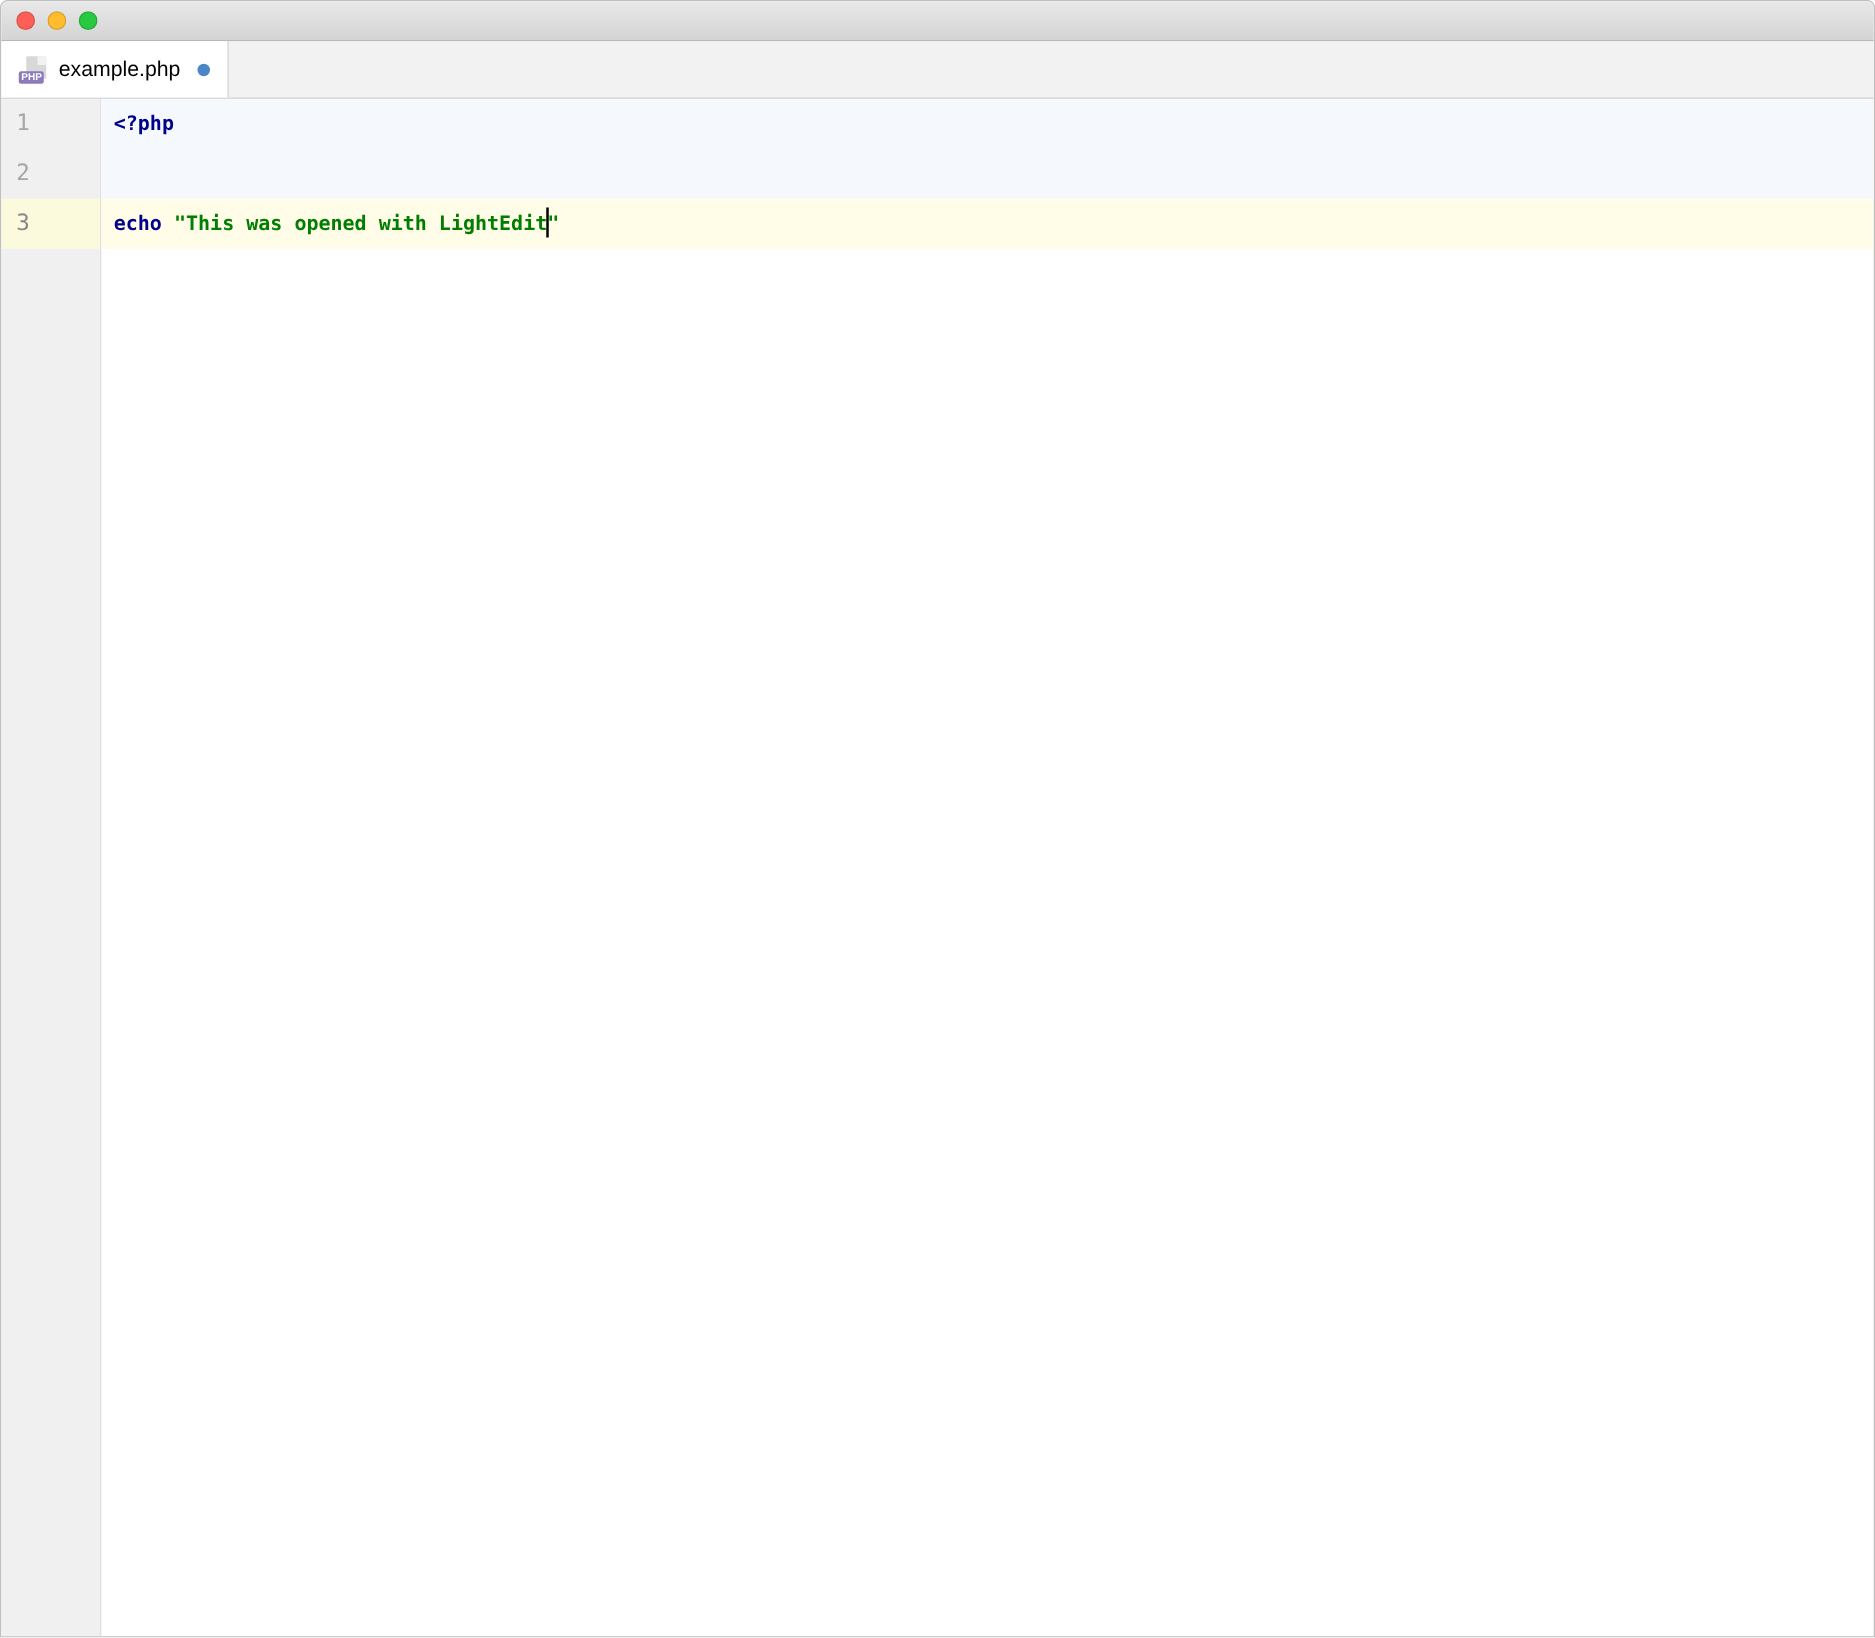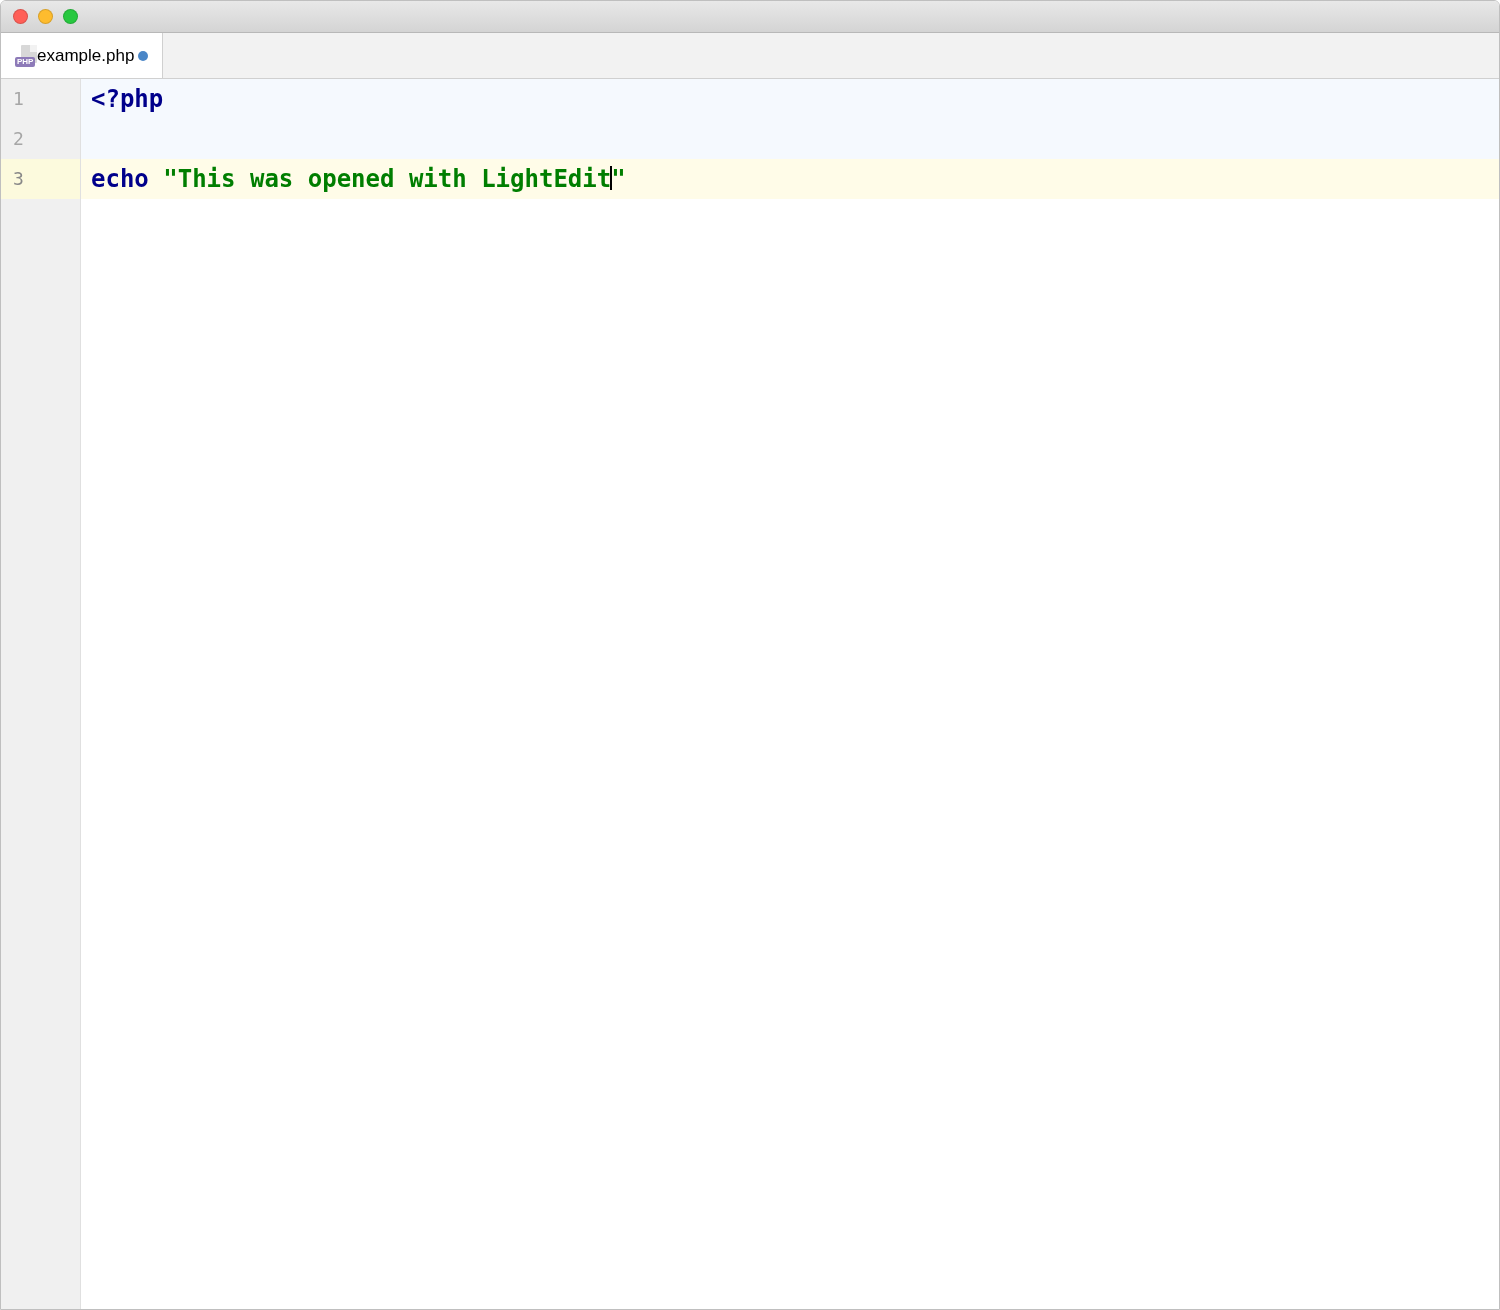--- a/index.html
+++ b/index.html
@@ -44,21 +44,21 @@
       height: 46px;
       background: #f2f2f2;
       border-bottom: 1px solid #d0d0d0;
       display: flex;
       align-items: stretch;
     }
     .tab {
       display: flex;
       align-items: center;
       padding: 0 14px;
-      gap: 0;
+      gap: 10px;
       background: #ffffff;
       border-right: 1px solid #d0d0d0;
       font-size: 17px;
       color: #000000;
     }
     .php-icon {
       position: relative;
       width: 22px;
       height: 22px;
       display: flex;
@@ -122,21 +122,21 @@
       font-size: 18px;
       font-family: "Menlo", "Consolas", monospace;
     }
     .gutter-line.active {
       background: #fcfadd;
       color: #888888;
     }
     .code {
       flex: 1;
       font-family: "Menlo", "Consolas", monospace;
-      font-size: 24px;
+      font-size: 16px;
       font-weight: 700;
       position: relative;
     }
     .code-line {
       height: 40px;
       line-height: 40px;
       padding-left: 10px;
       white-space: pre;
     }
     .code-line.bg-light {

